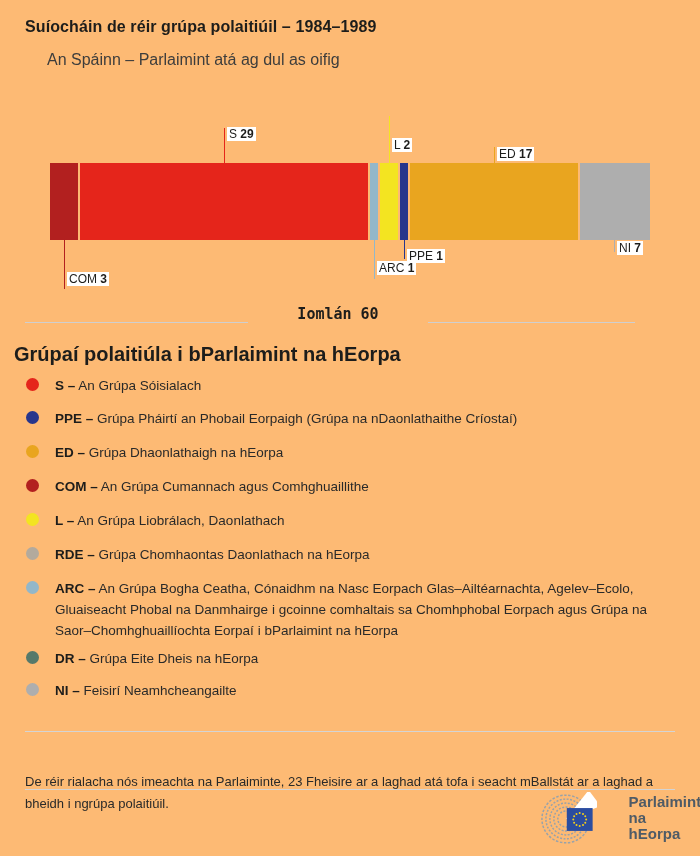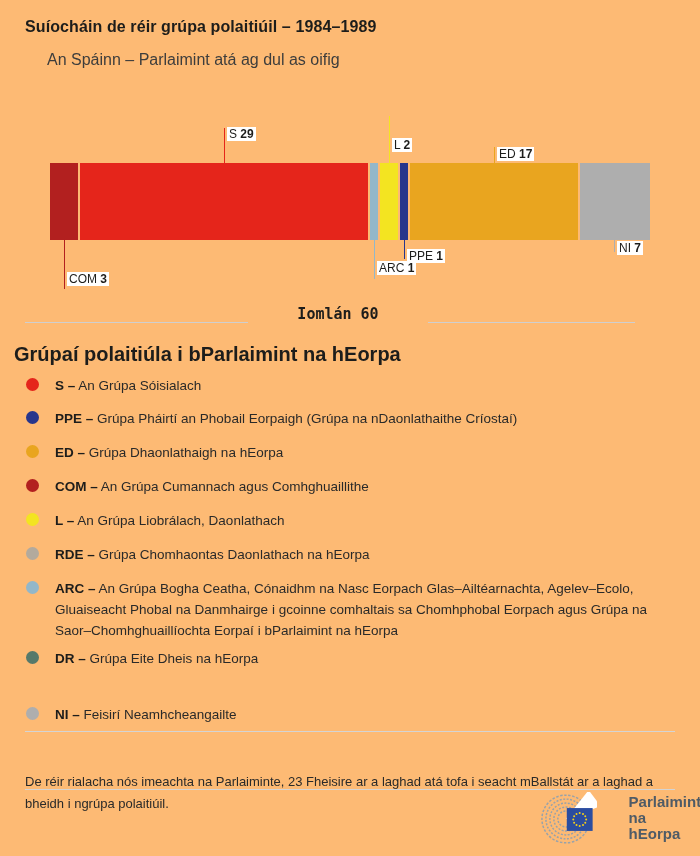--- a/index.html
+++ b/index.html
@@ -104,21 +104,21 @@
   <div class="legend-item" style="top: 578px;">
     <span class="legend-dot" style="background: rgb(147, 183, 201);"></span>
     <span class="legend-text"><b>ARC –</b> <span>An Grúpa Bogha Ceatha, Cónaidhm na Nasc Eorpach Glas–Ailtéarnachta, Agelev–Ecolo, Gluaiseacht Phobal na Danmhairge i gcoinne comhaltais sa Chomhphobal Eorpach agus Grúpa na Saor–Chomhghuaillíochta Eorpaí i bParlaimint na hEorpa</span></span>
   </div>
 
   <div class="legend-item" style="top: 648px;">
     <span class="legend-dot" style="background: rgb(86, 121, 106);"></span>
     <span class="legend-text"><b>DR –</b> <span>Grúpa Eite Dheis na hEorpa</span></span>
   </div>
 
-  <div class="legend-item" style="top: 680px; margin-top: 24px;">
+  <div class="legend-item" style="top: 680px;">
     <span class="legend-dot" style="background: rgb(174, 174, 174);"></span>
     <span class="legend-text"><b>NI –</b> <span>Feisirí Neamhcheangailte</span></span>
   </div>
 </div>
 
   <div class="rule" style="top:731px;"></div>
   <div id="footnote" class="abs">De réir rialacha nós imeachta na Parlaiminte, 23 Fheisire ar a laghad atá tofa i seacht mBallstát ar a laghad a bheidh i ngrúpa polaitiúil.</div>
   <div class="rule" style="top:789px;"></div>
 
   <div id="source" class="abs">

